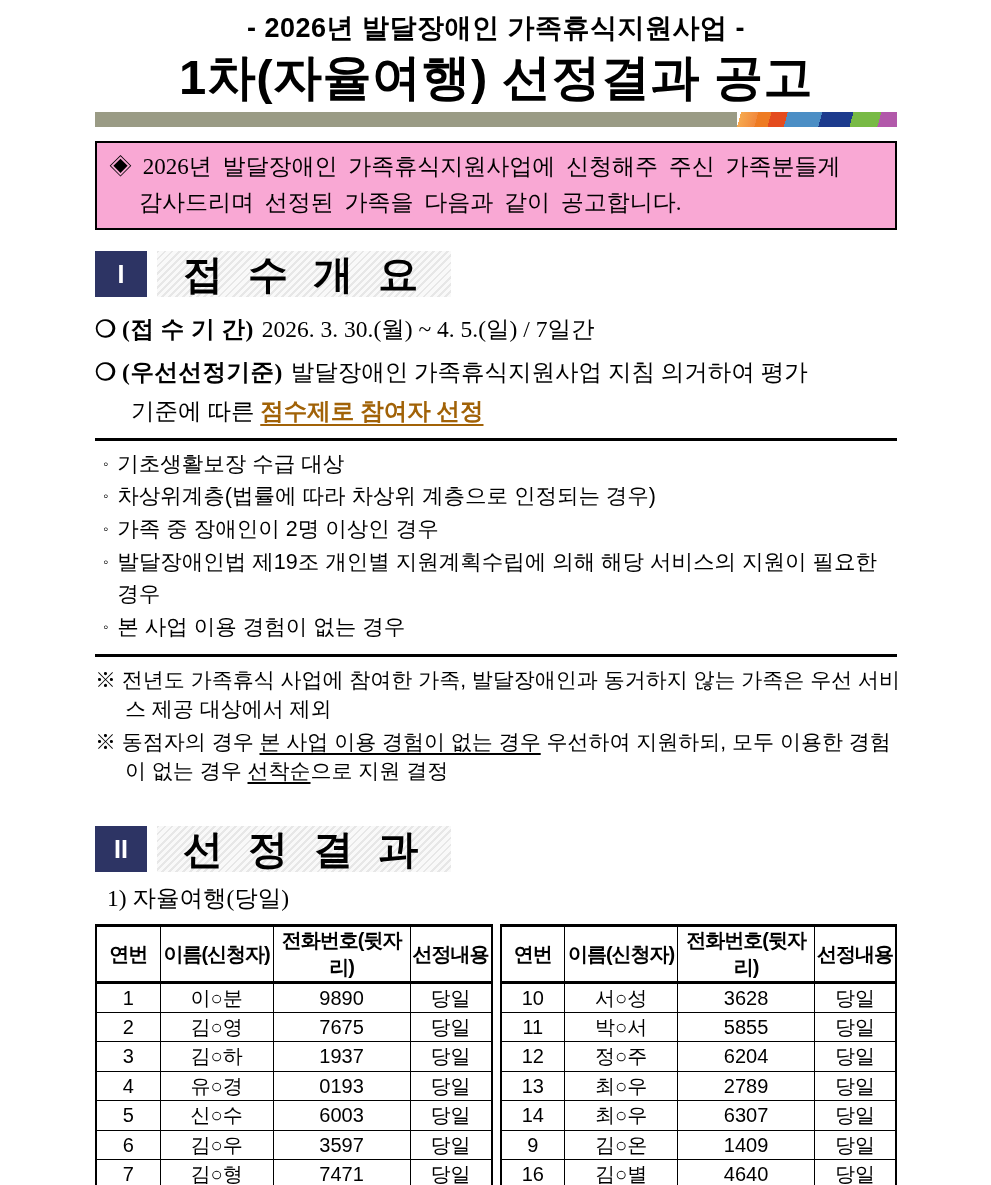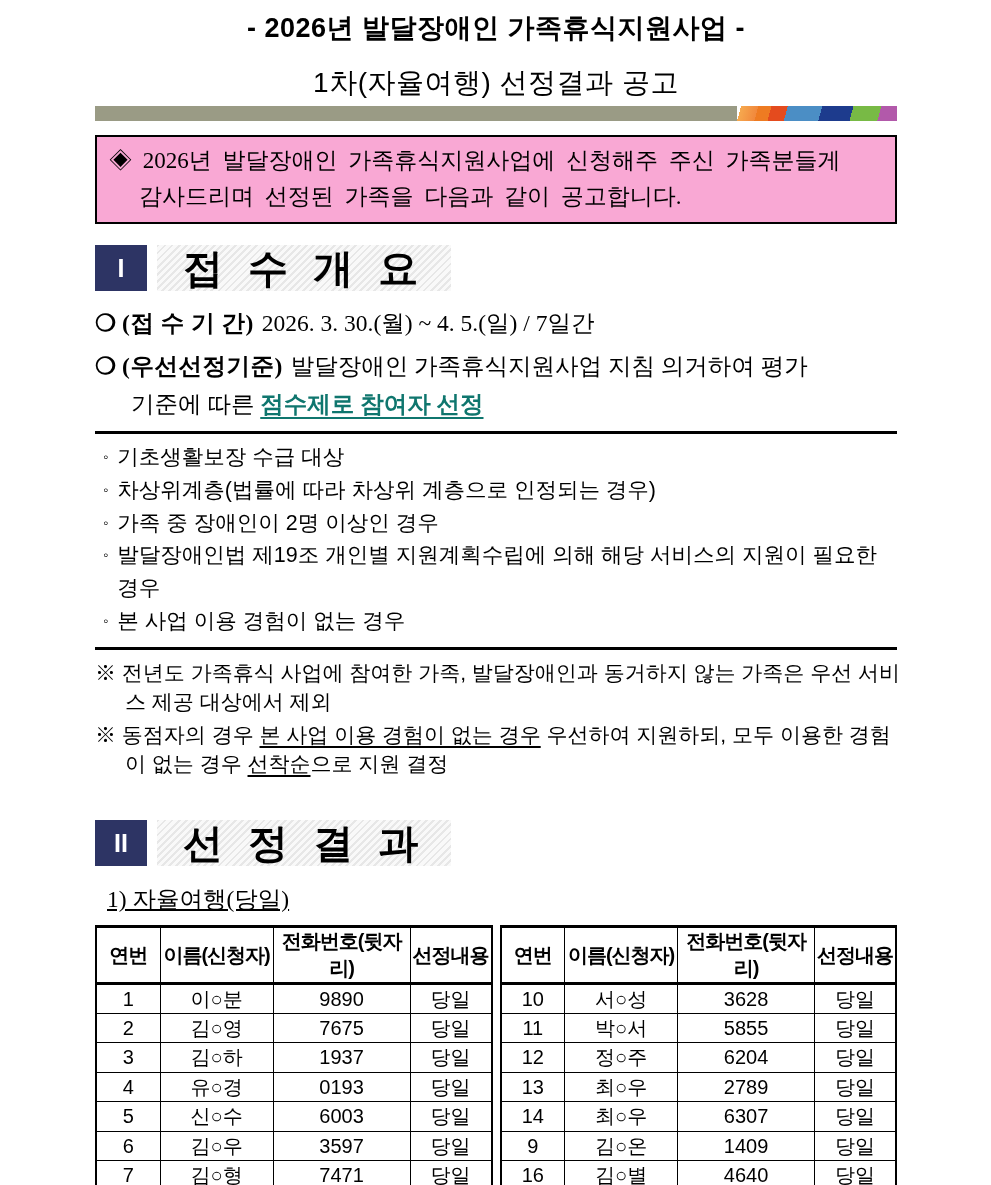--- a/index.html
+++ b/index.html
@@ -8,21 +8,21 @@
     width: 991px; height: 1185px;
     font-family: "Liberation Serif", serif;
     color: #000;
     overflow: hidden;
   }
   .page { width: 991px; height: 979px; padding: 12px 94px 0 95px; }
 
   
   .title-block { text-align: center; font-family: "Liberation Sans", sans-serif; }
   .doc-subtitle { font-size: 27px; font-weight: 900; letter-spacing: 0.5px; line-height: 1.25; }
-  .doc-title { font-size: 28px; font-weight: 400; letter-spacing: 0.5px; line-height: 1.15; margin-top: 21px; }
+  .doc-title { font-size: 49px; font-weight: 700; letter-spacing: 0.5px; line-height: 1.15; margin-top: 3px; }
 
   
   .deco-bar { display: flex; height: 15px; margin-top: 7px; width: 802px; }
   .deco-olive { width: 642px; height: 100%; background: #9a9b85; }
   .deco-colors {
     width: 160px; height: 100%;
     background: linear-gradient(105deg,
       #ffffff 0%, #ffffff 2.5%,
       #f6a94f 2.5%, #f1883c 13%,
       #ee7b22 13%, #ee7b22 21%,
@@ -60,21 +60,21 @@
     text-align: center;
   }
 
   
   .o-items { margin-top: 15px; font-size: 23.5px; line-height: 1.45; }
   .o-item { margin-bottom: 9px; }
   .o-marker { font-weight: bold; margin-right: 6px; }
   .o-label { font-weight: bold; letter-spacing: 0.5px; margin-right: 8px; }
   .o-cont { padding-left: 36px; margin-top: 4px; }
   .link-em {
-    color: #0f766e; font-weight: bold;
+    color: #a16207; font-weight: bold;
     text-decoration: underline; text-decoration-thickness: 2px; text-underline-offset: 5px;
   }
 
   
   .criteria {
     margin-top: 10px; width: 802px;
     border-top: 3px solid #000; border-bottom: 3px solid #000;
     padding: 7px 0 10px 8px;
     font-family: "Liberation Sans", sans-serif;
     font-size: 21.5px; line-height: 1.52;
@@ -85,21 +85,21 @@
   
   .notes {
     margin-top: 9px; width: 810px;
     font-family: "Liberation Sans", sans-serif;
     font-size: 21px; line-height: 1.38;
   }
   .note { padding-left: 30px; text-indent: -30px; margin-bottom: 4px; }
   .note .u { text-decoration: underline; text-underline-offset: 4px; }
 
   
-  .results-label { margin-top: 17px; font-size: 23.5px; padding-left: 12px; text-decoration: underline; }
+  .results-label { margin-top: 10px; font-size: 23.5px; padding-left: 12px; }
 
   .tables { display: flex; margin-top: 10px; gap: 7px; }
   table {
     border-collapse: collapse; table-layout: fixed;
     width: 398px;
     font-family: "Liberation Sans", sans-serif;
     border: 2px solid #000;
     border-top-width: 3px; border-bottom-width: 3px;
   }
   col.c-no { width: 16.2%; } col.c-name { width: 28.6%; }

